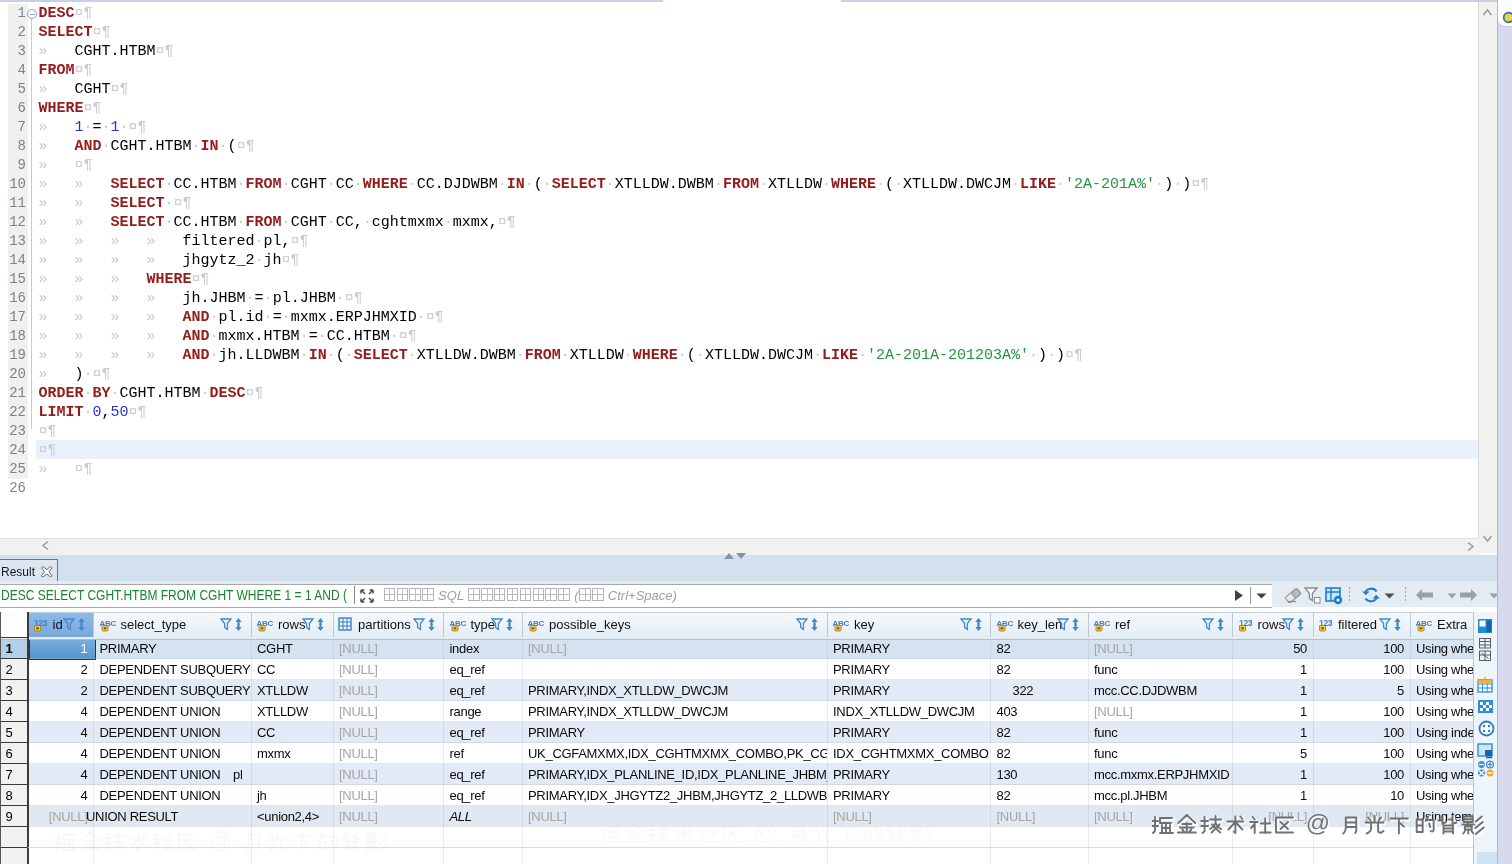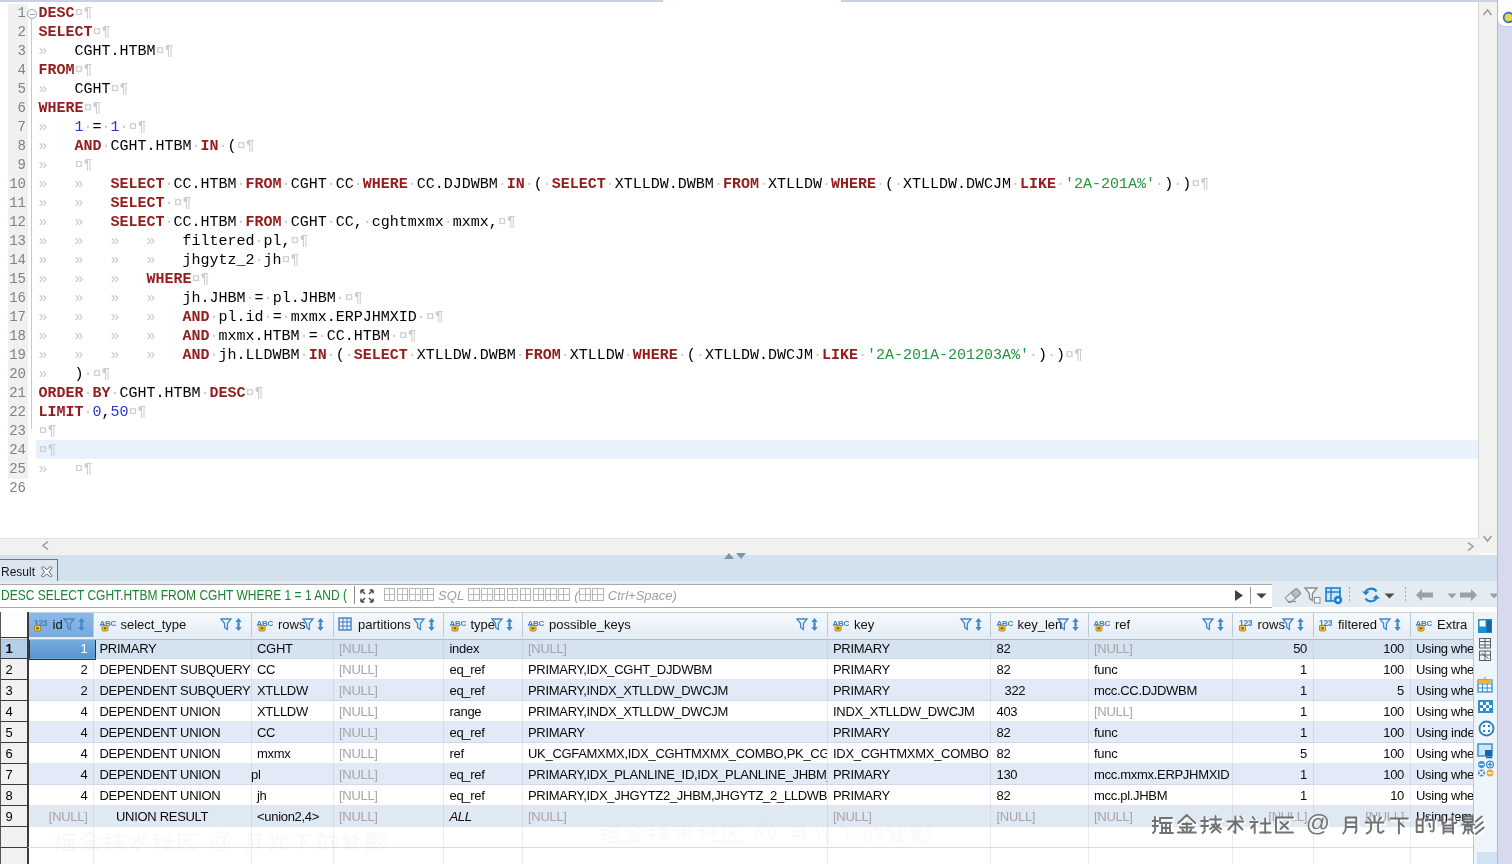--- a/index.html
+++ b/index.html
@@ -247,36 +247,35 @@
 <div class="gc nul" style="left:1088px;top:637.5px;width:144.5px;padding-left:6px;">[NULL]</div>
 <div class="gc" style="left:1232.5px;top:637.5px;width:80.5px;text-align:right;padding-right:6px;">50</div>
 <div class="gc" style="left:1313px;top:637.5px;width:97px;text-align:right;padding-right:6px;">100</div>
 <div class="gc" style="left:1410px;top:637.5px;width:63px;padding-left:6px;">Using where</div>
 <div class="rh" style="top:658.5px;height:21px;background:#f1f1f1;font-weight:normal">2</div>
 <div class="gc" style="left:27.5px;top:658.5px;width:66.0px;text-align:right;padding-right:6px;">2</div>
 <div class="gc" style="left:93.5px;top:658.5px;width:157.5px;padding-left:6px;">DEPENDENT SUBQUERY</div>
 <div class="gc" style="left:251px;top:658.5px;width:82px;padding-left:6px;">CC</div>
 <div class="gc nul" style="left:333px;top:658.5px;width:110.5px;padding-left:6px;">[NULL]</div>
 <div class="gc" style="left:443.5px;top:658.5px;width:78.5px;padding-left:6px;">eq_ref</div>
-<div class="gc" style="left:522px;top:658.5px;width:305px;padding-left:6px;">PRIMARY,IDX_CGHT_DJDWBM</div>
 <div class="gc" style="left:827px;top:658.5px;width:163.5px;padding-left:6px;">PRIMARY</div>
 <div class="gc" style="left:990.5px;top:658.5px;width:97.5px;padding-left:6px;">82</div>
 <div class="gc" style="left:1088px;top:658.5px;width:144.5px;padding-left:6px;">func</div>
 <div class="gc" style="left:1232.5px;top:658.5px;width:80.5px;text-align:right;padding-right:6px;">1</div>
 <div class="gc" style="left:1313px;top:658.5px;width:97px;text-align:right;padding-right:6px;">100</div>
 <div class="gc" style="left:1410px;top:658.5px;width:63px;padding-left:6px;">Using where</div>
 <div class="rh" style="top:679.5px;height:21px;background:#f1f1f1;font-weight:normal">3</div>
 <div class="gc" style="left:27.5px;top:679.5px;width:66.0px;text-align:right;padding-right:6px;">2</div>
 <div class="gc" style="left:93.5px;top:679.5px;width:157.5px;padding-left:6px;">DEPENDENT SUBQUERY</div>
 <div class="gc" style="left:251px;top:679.5px;width:82px;padding-left:6px;">XTLLDW</div>
 <div class="gc nul" style="left:333px;top:679.5px;width:110.5px;padding-left:6px;">[NULL]</div>
 <div class="gc" style="left:443.5px;top:679.5px;width:78.5px;padding-left:6px;">eq_ref</div>
 <div class="gc" style="left:522px;top:679.5px;width:305px;padding-left:6px;">PRIMARY,INDX_XTLLDW_DWCJM</div>
 <div class="gc" style="left:827px;top:679.5px;width:163.5px;padding-left:6px;">PRIMARY</div>
-<div class="gc" style="left:990.5px;top:679.5px;width:97.5px;padding-left:14px;">322</div>
+<div class="gc" style="left:990.5px;top:679.5px;width:97.5px;padding-left:22px;">322</div>
 <div class="gc" style="left:1088px;top:679.5px;width:144.5px;padding-left:6px;">mcc.CC.DJDWBM</div>
 <div class="gc" style="left:1232.5px;top:679.5px;width:80.5px;text-align:right;padding-right:6px;">1</div>
 <div class="gc" style="left:1313px;top:679.5px;width:97px;text-align:right;padding-right:6px;">5</div>
 <div class="gc" style="left:1410px;top:679.5px;width:63px;padding-left:6px;">Using where</div>
 <div class="rh" style="top:700.5px;height:21px;background:#f1f1f1;font-weight:normal">4</div>
 <div class="gc" style="left:27.5px;top:700.5px;width:66.0px;text-align:right;padding-right:6px;">4</div>
 <div class="gc" style="left:93.5px;top:700.5px;width:157.5px;padding-left:6px;">DEPENDENT UNION</div>
 <div class="gc" style="left:251px;top:700.5px;width:82px;padding-left:6px;">XTLLDW</div>
 <div class="gc nul" style="left:333px;top:700.5px;width:110.5px;padding-left:6px;">[NULL]</div>
 <div class="gc" style="left:443.5px;top:700.5px;width:78.5px;padding-left:6px;">range</div>
@@ -309,21 +308,21 @@
 <div class="gc" style="left:522px;top:742.5px;width:305px;padding-left:6px;">UK_CGFAMXMX,IDX_CGHTMXMX_COMBO,PK_CGHTMXMX</div>
 <div class="gc" style="left:827px;top:742.5px;width:163.5px;padding-left:6px;">IDX_CGHTMXMX_COMBO</div>
 <div class="gc" style="left:990.5px;top:742.5px;width:97.5px;padding-left:6px;">82</div>
 <div class="gc" style="left:1088px;top:742.5px;width:144.5px;padding-left:6px;">func</div>
 <div class="gc" style="left:1232.5px;top:742.5px;width:80.5px;text-align:right;padding-right:6px;">5</div>
 <div class="gc" style="left:1313px;top:742.5px;width:97px;text-align:right;padding-right:6px;">100</div>
 <div class="gc" style="left:1410px;top:742.5px;width:63px;padding-left:6px;">Using where</div>
 <div class="rh" style="top:763.5px;height:21px;background:#f1f1f1;font-weight:normal">7</div>
 <div class="gc" style="left:27.5px;top:763.5px;width:66.0px;text-align:right;padding-right:6px;">4</div>
 <div class="gc" style="left:93.5px;top:763.5px;width:157.5px;padding-left:6px;">DEPENDENT UNION</div>
-<div class="gc" style="left:251px;top:763.5px;width:82px;padding-left:0;">pl</div>
+<div class="gc" style="left:233px;top:763.5px;width:82px;padding-left:0;">pl</div>
 <div class="gc nul" style="left:333px;top:763.5px;width:110.5px;padding-left:6px;">[NULL]</div>
 <div class="gc" style="left:443.5px;top:763.5px;width:78.5px;padding-left:6px;">eq_ref</div>
 <div class="gc" style="left:522px;top:763.5px;width:305px;padding-left:6px;">PRIMARY,IDX_PLANLINE_ID,IDX_PLANLINE_JHBM_VERSION</div>
 <div class="gc" style="left:827px;top:763.5px;width:163.5px;padding-left:6px;">PRIMARY</div>
 <div class="gc" style="left:990.5px;top:763.5px;width:97.5px;padding-left:6px;">130</div>
 <div class="gc" style="left:1088px;top:763.5px;width:144.5px;padding-left:6px;">mcc.mxmx.ERPJHMXID</div>
 <div class="gc" style="left:1232.5px;top:763.5px;width:80.5px;text-align:right;padding-right:6px;">1</div>
 <div class="gc" style="left:1313px;top:763.5px;width:97px;text-align:right;padding-right:6px;">100</div>
 <div class="gc" style="left:1410px;top:763.5px;width:63px;padding-left:6px;">Using where</div>
 <div class="rh" style="top:784.5px;height:21px;background:#f1f1f1;font-weight:normal">8</div>
@@ -334,21 +333,21 @@
 <div class="gc" style="left:443.5px;top:784.5px;width:78.5px;padding-left:6px;">eq_ref</div>
 <div class="gc" style="left:522px;top:784.5px;width:305px;padding-left:6px;">PRIMARY,IDX_JHGYTZ2_JHBM,JHGYTZ_2_LLDWBM_IDX</div>
 <div class="gc" style="left:827px;top:784.5px;width:163.5px;padding-left:6px;">PRIMARY</div>
 <div class="gc" style="left:990.5px;top:784.5px;width:97.5px;padding-left:6px;">82</div>
 <div class="gc" style="left:1088px;top:784.5px;width:144.5px;padding-left:6px;">mcc.pl.JHBM</div>
 <div class="gc" style="left:1232.5px;top:784.5px;width:80.5px;text-align:right;padding-right:6px;">1</div>
 <div class="gc" style="left:1313px;top:784.5px;width:97px;text-align:right;padding-right:6px;">10</div>
 <div class="gc" style="left:1410px;top:784.5px;width:63px;padding-left:6px;">Using where</div>
 <div class="rh" style="top:805.5px;height:21px;background:#f1f1f1;font-weight:normal">9</div>
 <div class="gc nul" style="left:27.5px;top:805.5px;width:66.0px;text-align:right;padding-right:6px;">[NULL]</div>
-<div class="gc" style="left:110px;top:805.5px;width:157.5px;padding-left:6px;">UNION RESULT</div>
+<div class="gc" style="left:80px;top:805.5px;width:157.5px;padding-left:6px;">UNION RESULT</div>
 <div class="gc" style="left:251px;top:805.5px;width:82px;padding-left:6px;">&lt;union2,4&gt;</div>
 <div class="gc nul" style="left:333px;top:805.5px;width:110.5px;padding-left:6px;">[NULL]</div>
 <div class="gc" style="left:443.5px;top:805.5px;width:78.5px;padding-left:6px;font-style:italic;">ALL</div>
 <div class="gc nul" style="left:522px;top:805.5px;width:305px;padding-left:6px;">[NULL]</div>
 <div class="gc nul" style="left:827px;top:805.5px;width:163.5px;padding-left:6px;">[NULL]</div>
 <div class="gc nul" style="left:990.5px;top:805.5px;width:97.5px;padding-left:6px;">[NULL]</div>
 <div class="gc nul" style="left:1088px;top:805.5px;width:144.5px;padding-left:6px;">[NULL]</div>
 <div class="gc nul" style="left:1232.5px;top:805.5px;width:80.5px;text-align:right;padding-right:6px;">[NULL]</div>
 <div class="gc nul" style="left:1313px;top:805.5px;width:97px;text-align:right;padding-right:6px;">[NULL]</div>
 <div class="gc" style="left:1410px;top:805.5px;width:63px;padding-left:6px;">Using temporary</div>

